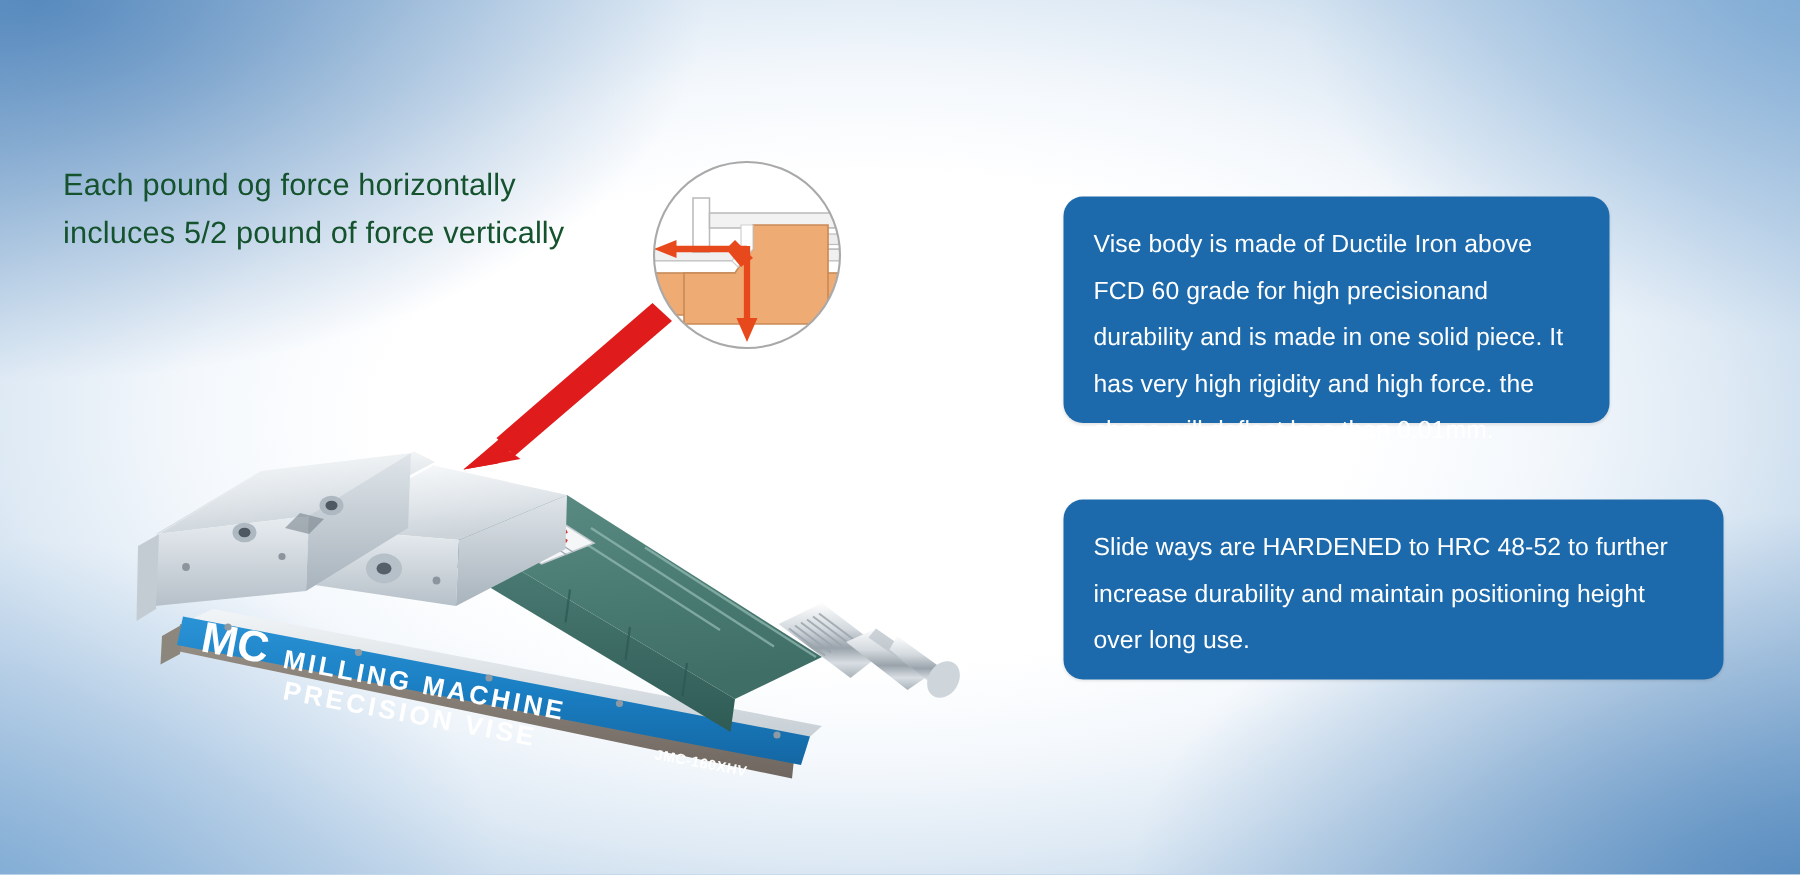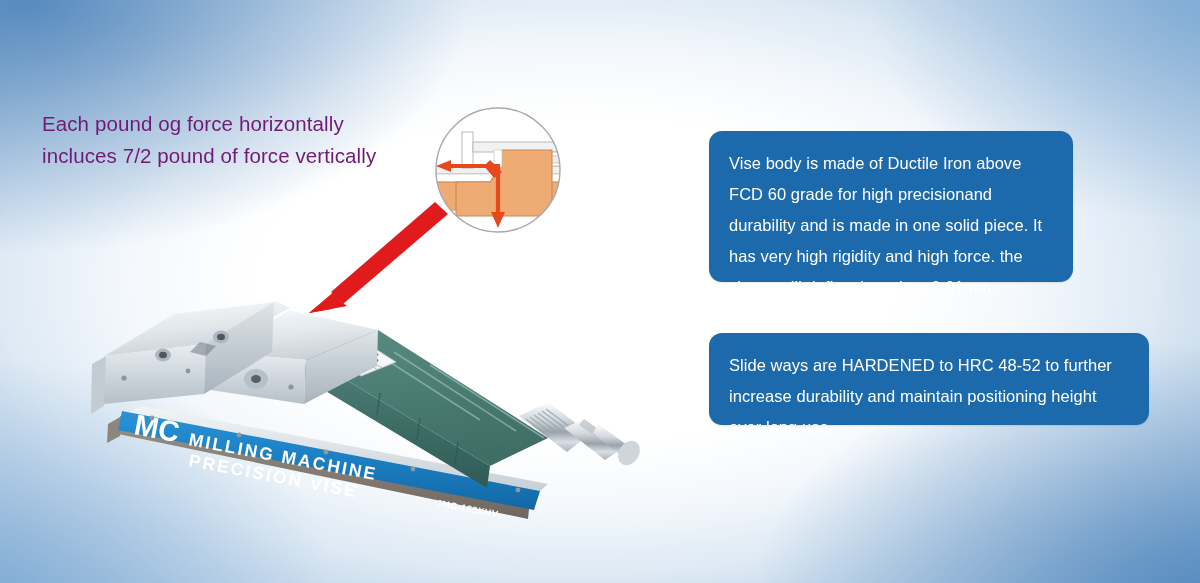--- a/index.html
+++ b/index.html
@@ -49,21 +49,21 @@
     inset: 0;
     background: radial-gradient(ellipse 42% 58% at 0% 100%, rgba(120,166,210,.62) 0%, rgba(120,166,210,0) 66%);
   }
 
   
   .headline {
     position: absolute;
     left: 42px;
     top: 108px;
     width: 380px;
-    color: #701a75;
+    color: #14532d;
     font-size: 20.5px;
     line-height: 32px;
     letter-spacing: .1px;
   }
   .headline .l { display: block; white-space: nowrap; }
 
   
   .panel {
     position: absolute;
     background: #1c6aab;
@@ -82,21 +82,21 @@
     left: 709px;
     top: 131px;
     width: 364px;
     height: 151px;
     padding: 17px 20px 0 20px;
   }
   #panel-2 {
     left: 709px;
     top: 333px;
     width: 440px;
-    height: 92px;
+    height: 120px;
     padding: 17px 20px 0 20px;
   }
 
   
   #callout {
     position: absolute;
     left: 432px;
     top: 104px;
     width: 132px;
     height: 132px;
@@ -126,21 +126,21 @@
 <div id="page">
 
   <div class="bg-base"></div>
   <div class="bg-tint-tl"></div>
   <div class="bg-tint-br"></div>
   <div class="bg-tint-tr"></div>
   <div class="bg-tint-bl"></div>
 
   <div class="headline">
     <span class="l">Each pound og force horizontally</span>
-    <span class="l">incluces 7/2 pound of force vertically</span>
+    <span class="l">incluces 5/2 pound of force vertically</span>
   </div>
 
   <svg id="product" viewBox="0 0 580 290">
     <defs>
       <linearGradient id="gMetalTop" x1="0" y1="0" x2="0.3" y2="1">
         <stop offset="0" stop-color="#fbfcfd"></stop>
         <stop offset="0.55" stop-color="#e3e8ec"></stop>
         <stop offset="1" stop-color="#ccd4da"></stop>
       </linearGradient>
       <linearGradient id="gMetalSide" x1="0" y1="0" x2="0" y2="1">

